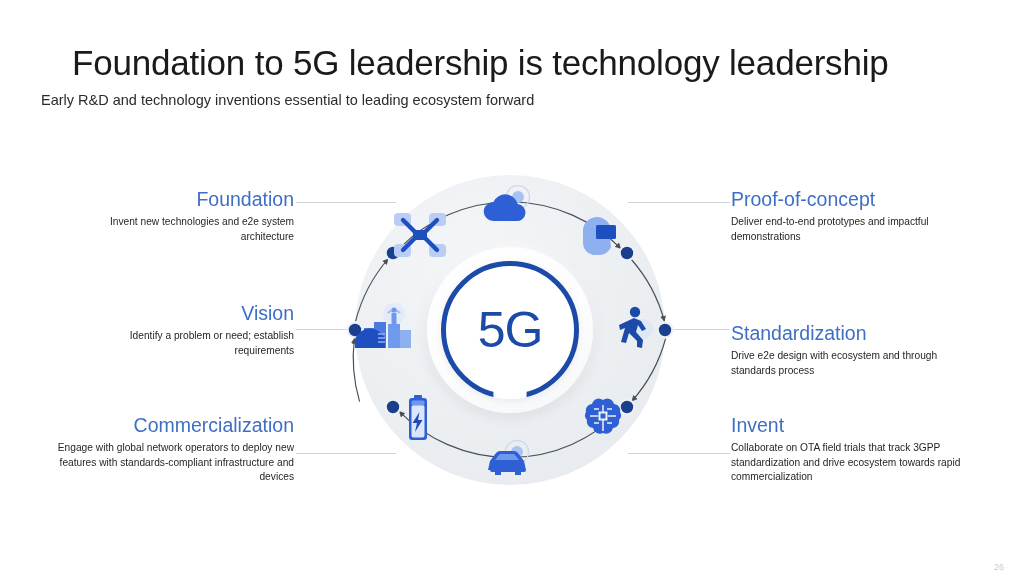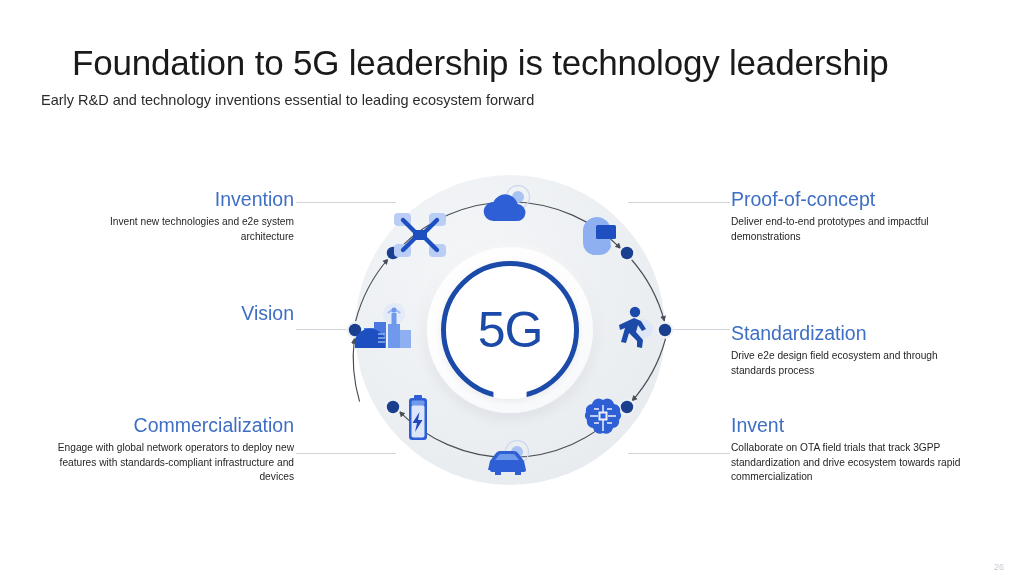--- a/index.html
+++ b/index.html
@@ -116,41 +116,42 @@
   <div class="subtitle">Early R&amp;D and technology inventions essential to leading ecosystem forward</div>
 
   <div class="leader l-inv"></div>
   <div class="leader l-vis"></div>
   <div class="leader l-com"></div>
   <div class="leader l-prf"></div>
   <div class="leader l-std"></div>
   <div class="leader l-trl"></div>
 
   <div class="callout left c-invention">
-    <div class="head">Invention</div>
+    <div class="head">Foundation</div>
     <div class="desc">Invent new technologies and e2e system architecture</div>
   </div>
 
   <div class="callout left c-vision">
     <div class="head">Vision</div>
+    <div class="desc">Identify a problem or need; establish requirements</div>
   </div>
 
   <div class="callout left c-commercial">
     <div class="head">Commercialization</div>
     <div class="desc">Engage with global network operators to deploy new features with standards-compliant infrastructure and devices</div>
   </div>
 
   <div class="callout right c-proof">
     <div class="head">Proof-of-concept</div>
     <div class="desc">Deliver end-to-end prototypes and impactful demonstrations</div>
   </div>
 
   <div class="callout right c-standard">
     <div class="head">Standardization</div>
-    <div class="desc">Drive e2e design field ecosystem and through standards process</div>
+    <div class="desc">Drive e2e design with ecosystem and through standards process</div>
   </div>
 
   <div class="callout right c-trials">
     <div class="head">Invent</div>
     <div class="desc">Collaborate on OTA field trials that track 3GPP standardization and drive ecosystem towards rapid commercialization</div>
   </div>
 
   <div id="ring-wrap">
 
     <div class="disc"></div>

